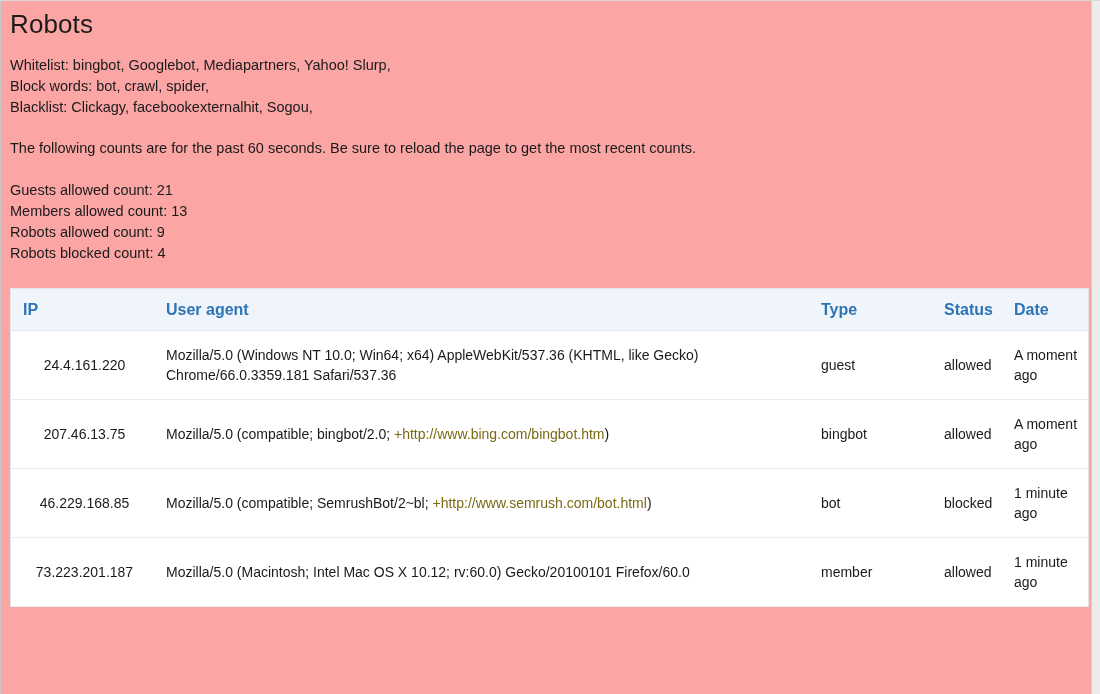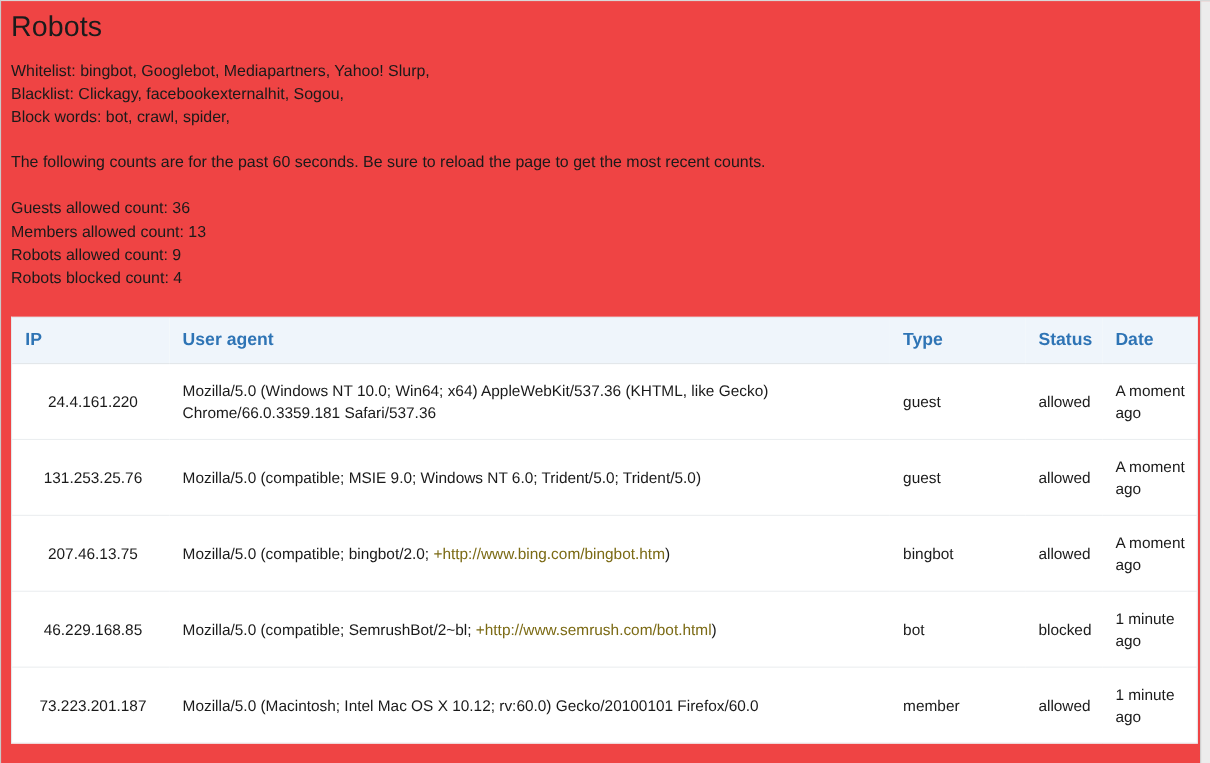--- a/index.html
+++ b/index.html
@@ -13,21 +13,21 @@
     font-family: "Liberation Sans", sans-serif;
     color: #1a1a1a;
     overflow: hidden;
   }
 
   #page {
     position: relative;
     width: 1100px;
     height: 694px;
     box-sizing: border-box;
-    background: #ef4444;
+    background: #fca5a5;
     border-left: 1px solid #c9c9c9;
     border-top: 1px solid #d8d8d8;
     overflow: hidden;
   }
 
   
   #right-gutter {
     position: absolute;
     top: 0;
     right: 0;
@@ -135,30 +135,30 @@
 <body>
 
 <div id="page">
 
   <div id="content">
 
     <h1 id="page-title">Robots</h1>
 
     <div id="lists-block" class="block">
       <div class="line">Whitelist: bingbot, Googlebot, Mediapartners, Yahoo! Slurp,</div>
+      <div class="line">Block words: bot, crawl, spider,</div>
       <div class="line">Blacklist: Clickagy, facebookexternalhit, Sogou,</div>
-      <div class="line">Block words: bot, crawl, spider,</div>
     </div>
 
     <div id="intro-block" class="block">
       <div class="line">The following counts are for the past 60 seconds. Be sure to reload the page to get the most recent counts.</div>
     </div>
 
     <div id="counts-block" class="block">
-      <div class="line">Guests allowed count: 36</div>
+      <div class="line">Guests allowed count: 21</div>
       <div class="line">Members allowed count: 13</div>
       <div class="line">Robots allowed count: 9</div>
       <div class="line">Robots blocked count: 4</div>
     </div>
 
     <div id="robots-table-wrap">
       <table class="robots">
         <colgroup>
           <col class="c-ip">
           <col class="c-ua">
@@ -177,27 +177,20 @@
         </thead>
         <tbody id="robots-table-body">
             <tr>
               <td class="ip">24.4.161.220</td>
               <td class="ua">Mozilla/5.0 (Windows NT 10.0; Win64; x64) AppleWebKit/537.36 (KHTML, like Gecko) Chrome/66.0.3359.181 Safari/537.36</td>
               <td class="type">guest</td>
               <td class="status">allowed</td>
               <td class="date">A moment ago</td>
             </tr>
             <tr>
-              <td class="ip">131.253.25.76</td>
-              <td class="ua">Mozilla/5.0 (compatible; MSIE 9.0; Windows NT 6.0; Trident/5.0; Trident/5.0)</td>
-              <td class="type">guest</td>
-              <td class="status">allowed</td>
-              <td class="date">A moment ago</td>
-            </tr>
-            <tr>
               <td class="ip">207.46.13.75</td>
               <td class="ua"><span>Mozilla/5.0 (compatible; bingbot/2.0; </span><span class="ua-link">+http://www.bing.com/bingbot.htm</span><span>)</span></td>
               <td class="type">bingbot</td>
               <td class="status">allowed</td>
               <td class="date">A moment ago</td>
             </tr>
             <tr>
               <td class="ip">46.229.168.85</td>
               <td class="ua"><span>Mozilla/5.0 (compatible; SemrushBot/2~bl; </span><span class="ua-link">+http://www.semrush.com/bot.html</span><span>)</span></td>
               <td class="type">bot</td>

